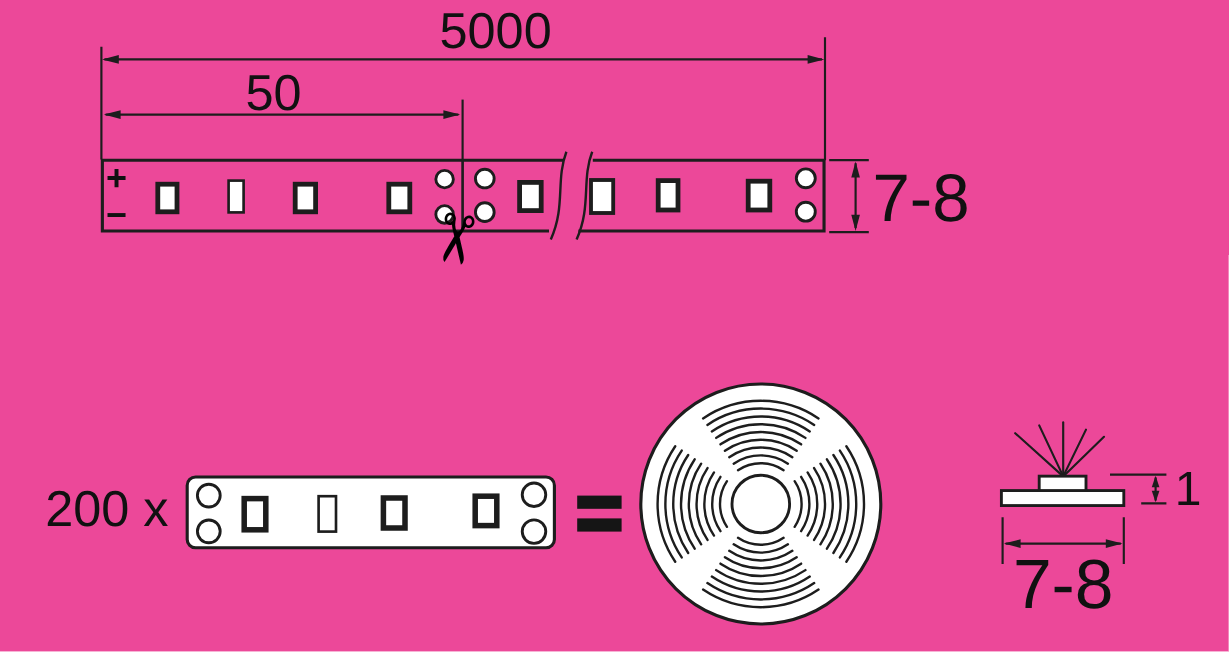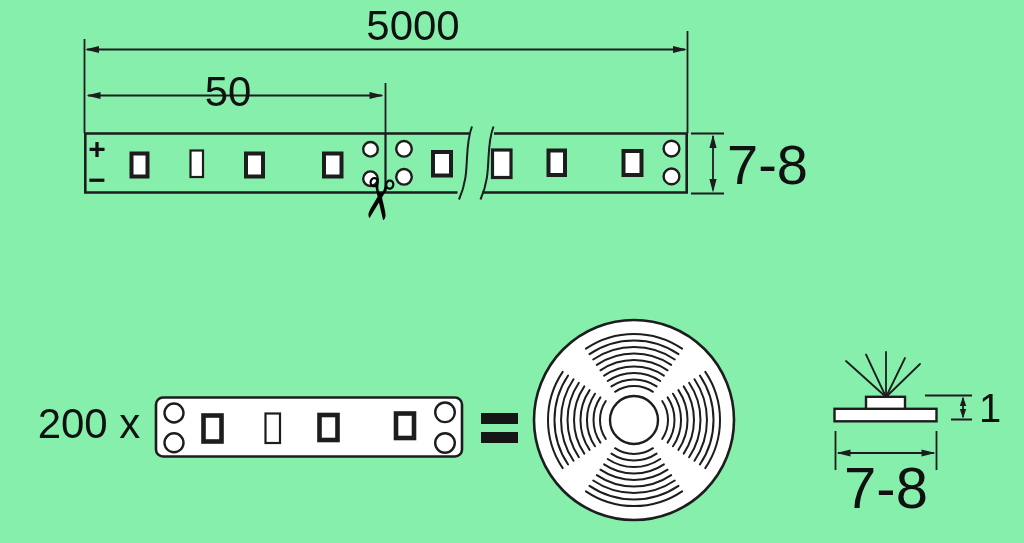--- a/index.html
+++ b/index.html
@@ -1,17 +1,17 @@
 <!DOCTYPE html>
 <html><head>
 <meta charset="utf-8">
 <style>
   html,body{margin:0;padding:0;background:#ffffff;}
   #stage{
-    position:relative;width:1024px;height:543px;background:#86efac;overflow:hidden;
+    position:relative;width:1024px;height:543px;background:#ec4899;overflow:hidden;
     font-family:"Liberation Sans","DejaVu Sans",sans-serif;color:#111;
   }
   #lineart{position:absolute;left:0;top:0;width:1024px;height:543px;}
   .lbl{position:absolute;line-height:1;white-space:nowrap;color:#111;}
   .ctr{transform:translateX(-50%);}
   .dim-lg{font-size:42px;}
   .dim-xl{font-size:56px;}
   .polarity{
     position:absolute;display:flex;align-items:center;justify-content:center;
     font-weight:bold;font-size:30px;width:22px;height:20px;line-height:0;
@@ -169,21 +169,21 @@
       <g>
         <path class="ln thin" d="M835.5 431 V470 M936.5 431 V470"></path>
         <path class="ln thin" d="M838 453 H934"></path>
         <polygon class="arrow" points="836.5,453 850.5,449.4 850.5,456.6"></polygon>
         <polygon class="arrow" points="935.5,453 921.5,449.4 921.5,456.6"></polygon>
       </g>
     </g>
   </svg>
 
   <div class="lbl dim-lg ctr" style="left:413px;top:5px;">5000</div>
-  <div class="lbl dim-lg ctr" style="left:228px;top:71px;text-align:right;">50</div>
+  <div class="lbl dim-lg ctr" style="left:228px;top:57px;text-align:right;">50</div>
   <div class="lbl dim-xl" style="left:727px;top:137px;">7-8</div>
 
   <div class="polarity" style="left:86px;top:139px;">+</div>
   <div class="polarity" style="left:86px;top:170px;">−</div>
 
   <div class="scissors">✂</div>
 
   <div class="lbl dim-lg ctr" style="left:89px;top:403px;">200 x</div>
 
   <div class="equals">

